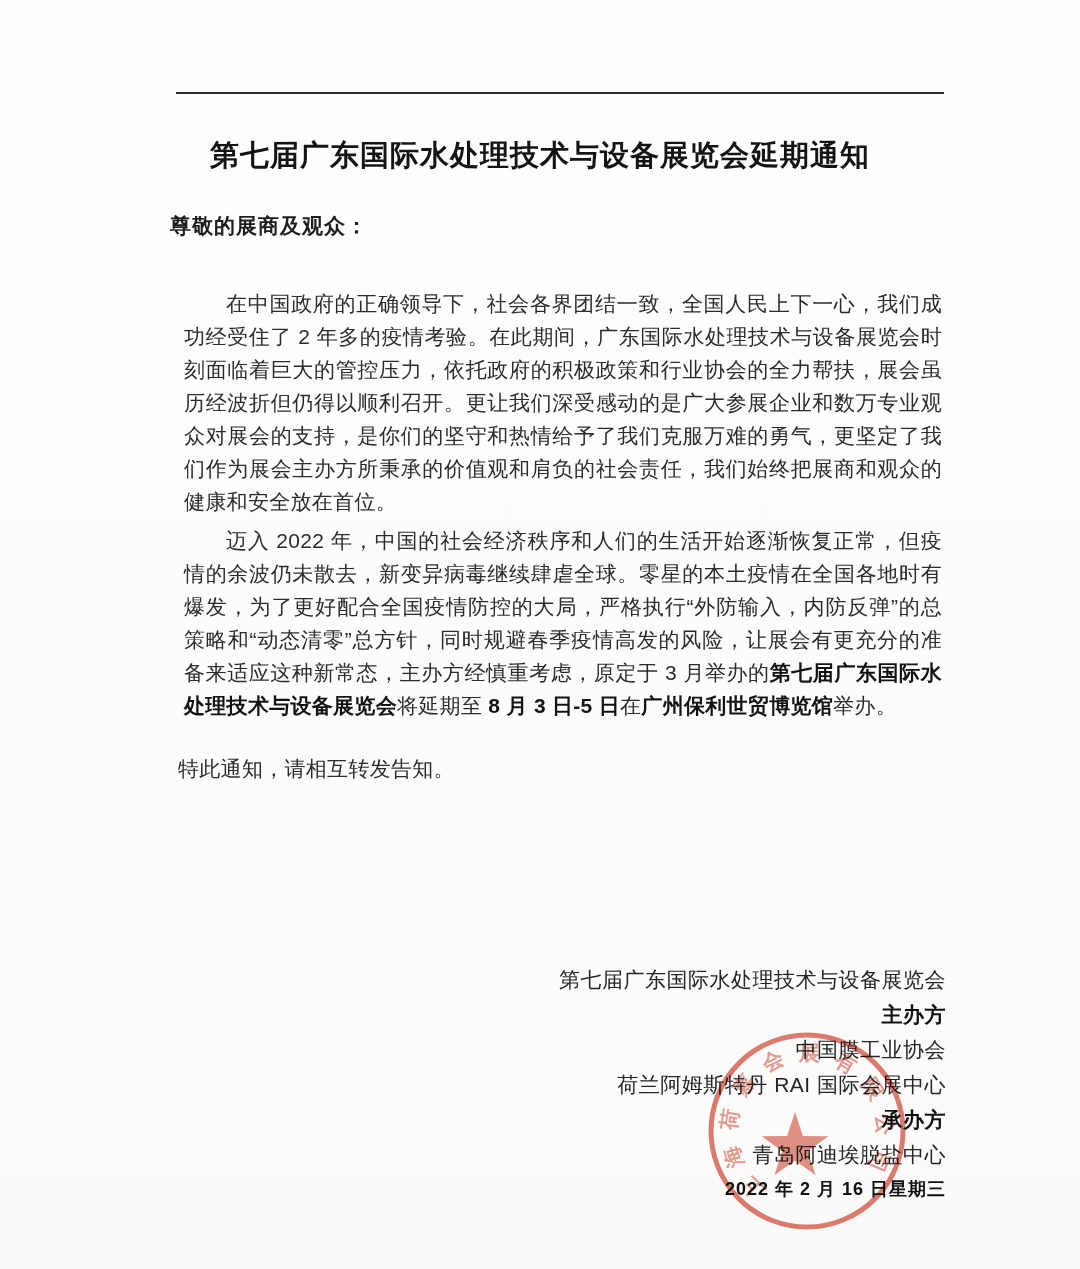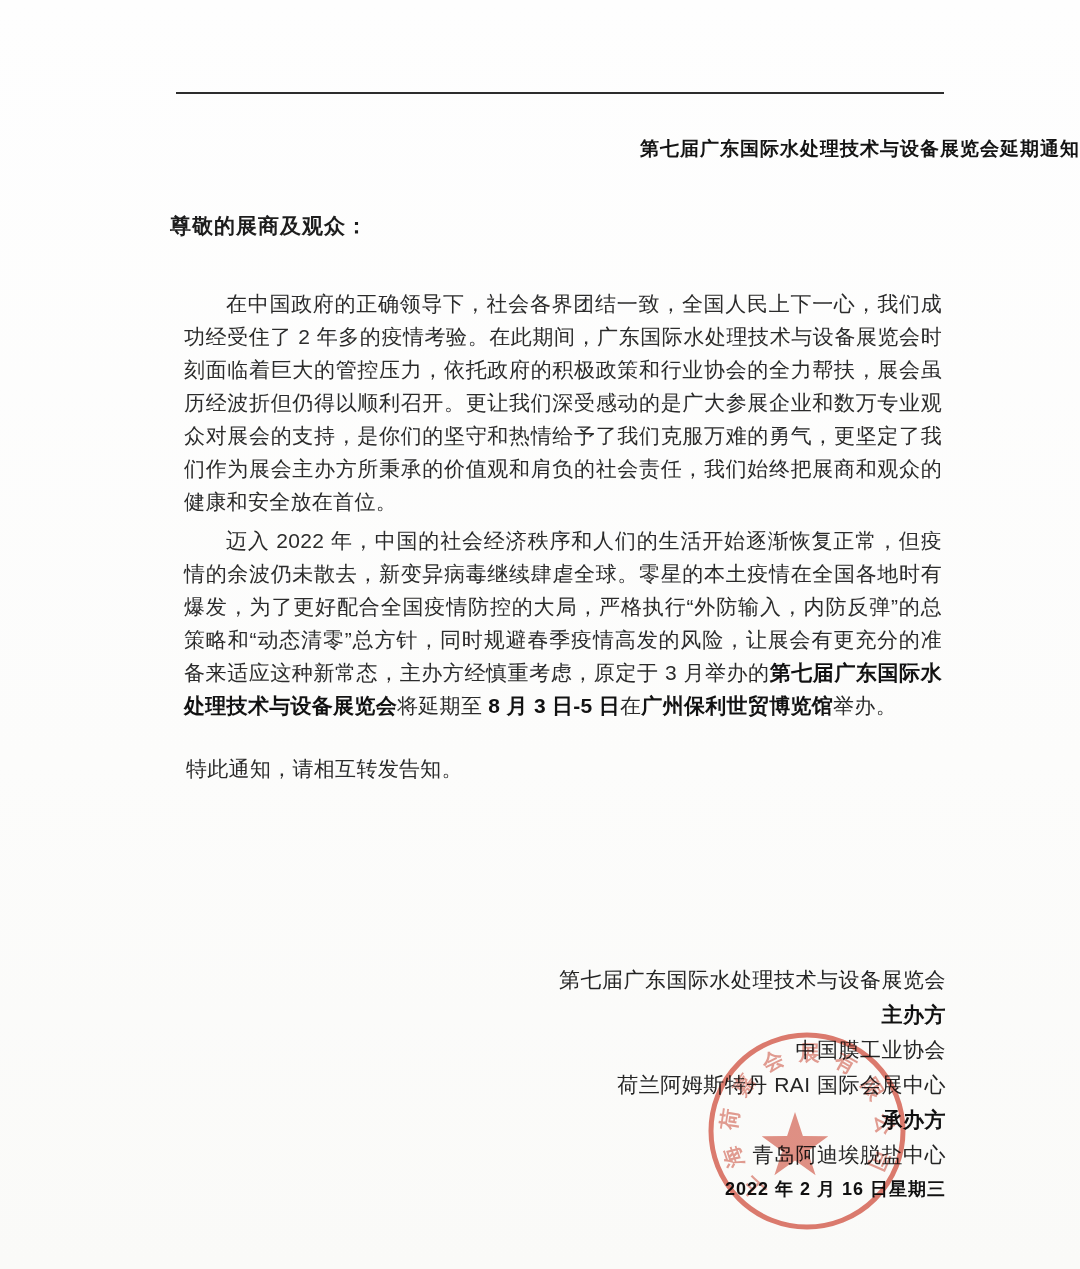--- a/index.html
+++ b/index.html
@@ -12,35 +12,35 @@
   .page{
     position:absolute;inset:0;
     background:linear-gradient(180deg,#fefefe 0%,#fcfcfb 60%,#fafaf8 100%);
   }
   .rule{
     position:absolute;left:176px;top:92px;width:768px;height:2px;
     background:#2d2d2d;
   }
   .title{
     position:absolute;left:0;right:0;top:136px;
-    text-align:right;font-size:19px;font-weight:bold;color:#141414;
+    text-align:center;font-size:29px;font-weight:bold;color:#141414;
     letter-spacing:1px;
   }
   .salutation{
     position:absolute;left:170px;top:212px;
     font-size:21px;font-weight:bold;color:#1d1d1d;letter-spacing:1px;
   }
   .bodytext{
     position:absolute;left:178px;top:281px;width:770px;
     font-size:21px;line-height:33px;color:#2b2b2b;
     text-align:justify;letter-spacing:0.3px;
   }
   .bodytext p{margin:6px;text-indent:2em;}
   .bodytext .b{font-weight:bold;color:#121212;}
-  .closing p{text-indent:0;margin:8px;}
+  .closing p{text-indent:0;margin:0;}
   .closing{margin-top:30px;}
   .signature{
     position:absolute;right:134px;top:962px;
     text-align:right;font-size:21px;line-height:35px;color:#242424;
     letter-spacing:0.5px;
   }
   .sig-line{white-space:nowrap;}
   .sig-line.bold{font-weight:bold;color:#101010;}
   .sig-line.large{font-size:18px;letter-spacing:1px;}
   .stamp{

